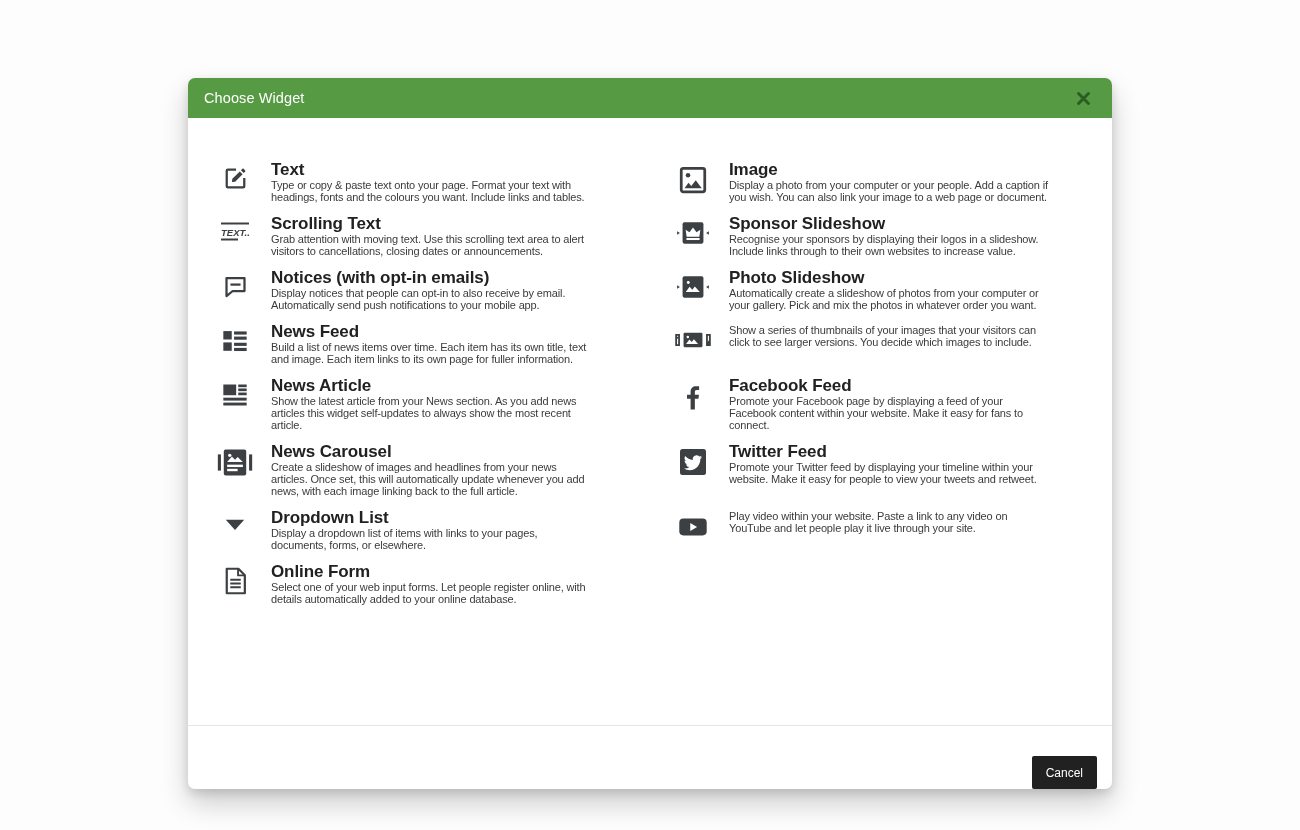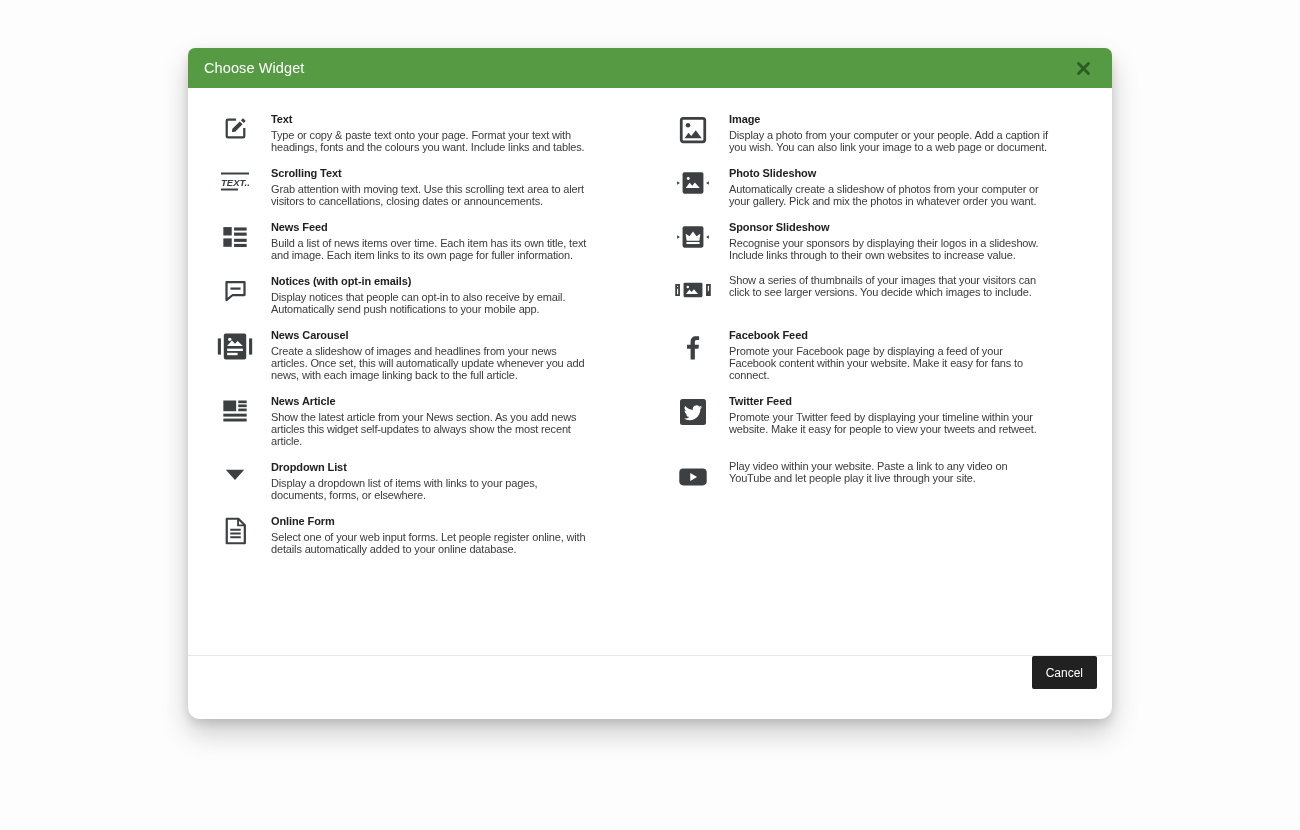--- a/index.html
+++ b/index.html
@@ -4,26 +4,27 @@
 <style>
   * { margin: 0; padding: 0; box-sizing: border-box; }
   html, body { width: 1300px; height: 830px; overflow: hidden; }
   body {
     background: #fdfdfd;
     font-family: "Liberation Sans", "DejaVu Sans", sans-serif;
     -webkit-font-smoothing: antialiased;
   }
   .modal {
     width: 924px;
-    margin: 48px auto 0 auto;
+    margin: 78px auto 0 auto;
     background: #ffffff;
-    border-radius: 12px;
+    border-radius: 7px;
     box-shadow: 0 14px 28px rgba(0,0,0,0.20), 0 4px 10px rgba(0,0,0,0.12);
     display: flex;
     flex-direction: column;
+    gap: 20px;
   }
   .modal-header {
     height: 40px;
     background: #579a44;
     border-radius: 7px 7px 0 0;
     display: flex;
     align-items: center;
     padding: 0 16px;
     flex: 0 0 auto;
   }
@@ -64,38 +65,38 @@
     align-items: flex-start;
     padding-top: 3px;
     color: #3c4043;
   }
   .w-icon svg { display: block; }
   .w-text {
     margin-left: 11px;
     max-width: 322px;
   }
   .w-title {
-    font-size: 11px;
+    font-size: 17px;
     font-weight: 700;
     color: #212121;
     line-height: 15px;
     margin-bottom: 2px;
     letter-spacing: -0.1px;
   }
   .w-desc {
     font-size: 11px;
     color: #3b3b3b;
     line-height: 12px;
     letter-spacing: -0.15px;
   }
   .modal-footer {
     border-top: 1px solid #e7e7e7;
     height: 64px;
     display: flex;
-    align-items: flex-start;
+    align-items: flex-end;
     justify-content: flex-end;
     padding-right: 15px;
     flex: 0 0 auto;
     border-radius: 0 0 7px 7px;
   }
   .cancel-btn {
     background: #212121;
     color: #ffffff;
     border: none;
     border-radius: 2px;
@@ -146,45 +147,62 @@
             </svg>
           </span>
     <span class="w-text">
       <div class="w-title">Scrolling Text</div>
       <div class="w-desc">Grab attention with moving text. Use this scrolling text area to alert visitors to cancellations, closing dates or announcements.</div>
     </span>
   </div>
 
   <div class="item">
     <span class="w-icon">
+            <svg width="27" height="27" viewBox="0 0 24 24">
+              <path fill="none" stroke="#3c4043" stroke-width="2" stroke-linejoin="round" d="M4 4.5h16v11.5H9.5L4 20.5z"></path>
+              <path stroke="#3c4043" stroke-width="2" d="M7.5 10.3h9" fill="none"></path>
+            </svg>
+          </span>
+    <span class="w-text">
+      <div class="w-title">Notices (with opt-in emails)</div>
+      <div class="w-desc">Display notices that people can opt-in to also receive by email. Automatically send push notifications to your mobile app.</div>
+    </span>
+  </div>
+
+  <div class="item">
+    <span class="w-icon">
             <svg width="28" height="28" viewBox="0 0 24 24" fill="#3c4043">
               <rect x="2" y="3.5" width="7.2" height="7.2"></rect>
               <rect x="11.2" y="3.8" width="10.8" height="2.7"></rect>
               <rect x="11.2" y="8.2" width="10.8" height="2.7"></rect>
               <rect x="2" y="13.2" width="7.2" height="7.2"></rect>
               <rect x="11.2" y="13.5" width="10.8" height="2.7"></rect>
               <rect x="11.2" y="17.9" width="10.8" height="2.7"></rect>
             </svg>
           </span>
     <span class="w-text">
       <div class="w-title">News Feed</div>
       <div class="w-desc">Build a list of news items over time. Each item has its own title, text and image. Each item links to its own page for fuller information.</div>
     </span>
   </div>
 
   <div class="item">
     <span class="w-icon">
-            <svg width="27" height="27" viewBox="0 0 24 24">
-              <path fill="none" stroke="#3c4043" stroke-width="2" stroke-linejoin="round" d="M4 4.5h16v11.5H9.5L4 20.5z"></path>
-              <path stroke="#3c4043" stroke-width="2" d="M7.5 10.3h9" fill="none"></path>
-            </svg>
-          </span>
-    <span class="w-text">
-      <div class="w-title">Notices (with opt-in emails)</div>
-      <div class="w-desc">Display notices that people can opt-in to also receive by email. Automatically send push notifications to your mobile app.</div>
+            <svg width="28" height="28" viewBox="0 0 24 24" fill="#3c4043">
+              <rect x="2" y="3" width="11" height="9.2"></rect>
+              <rect x="14.8" y="3" width="7.2" height="2.3"></rect>
+              <rect x="14.8" y="6.4" width="7.2" height="2.3"></rect>
+              <rect x="14.8" y="9.9" width="7.2" height="2.3"></rect>
+              <rect x="2" y="14.3" width="20" height="2.5"></rect>
+              <rect x="2" y="18.5" width="20" height="2.5"></rect>
+            </svg>
+          </span>
+    <span class="w-text">
+      <div class="w-title">News Article</div>
+      <div class="w-desc">Show the latest article from your News section. As you add news articles this widget self-updates to always show the most recent article.</div>
     </span>
   </div>
 
   <div class="item">
     <span class="w-icon">
             <svg width="36" height="31" viewBox="0 0 30 26">
               <rect x="0.6" y="6.2" width="2.6" height="13.6" fill="#3c4043"></rect>
               <rect x="26.8" y="6.2" width="2.6" height="13.6" fill="#3c4043"></rect>
               <rect x="5.6" y="2.2" width="18.8" height="21.6" rx="1.6" fill="#3c4043"></rect>
               <circle cx="10.6" cy="7" r="1.4" fill="#fff"></circle>
@@ -192,37 +210,20 @@
               <rect x="8.4" y="14.8" width="13.2" height="2" fill="#fff"></rect>
               <rect x="8.4" y="18.3" width="8.8" height="2" fill="#fff"></rect>
             </svg>
           </span>
     <span class="w-text">
       <div class="w-title">News Carousel</div>
       <div class="w-desc">Create a slideshow of images and headlines from your news articles. Once set, this will automatically update whenever you add news, with each image linking back to the full article.</div>
     </span>
   </div>
 
-  <div class="item">
-    <span class="w-icon">
-            <svg width="28" height="28" viewBox="0 0 24 24" fill="#3c4043">
-              <rect x="2" y="3" width="11" height="9.2"></rect>
-              <rect x="14.8" y="3" width="7.2" height="2.3"></rect>
-              <rect x="14.8" y="6.4" width="7.2" height="2.3"></rect>
-              <rect x="14.8" y="9.9" width="7.2" height="2.3"></rect>
-              <rect x="2" y="14.3" width="20" height="2.5"></rect>
-              <rect x="2" y="18.5" width="20" height="2.5"></rect>
-            </svg>
-          </span>
-    <span class="w-text">
-      <div class="w-title">News Article</div>
-      <div class="w-desc">Show the latest article from your News section. As you add news articles this widget self-updates to always show the most recent article.</div>
-    </span>
-  </div>
-
 
   <div class="item">
     <span class="w-icon">
             <svg width="26" height="22" viewBox="0 0 24 20">
               <path d="M3.5 6h17L12 15.5z" fill="#3c4043"></path>
             </svg>
           </span>
     <span class="w-text">
       <div class="w-title">Dropdown List</div>
       <div class="w-desc">Display a dropdown list of items with links to your pages, documents, forms, or elsewhere.</div>
@@ -247,52 +248,52 @@
     <span class="w-icon">
             <svg width="30" height="30" viewBox="0 0 24 24">
               <rect x="2.6" y="2.6" width="18.8" height="18.8" rx="1.6" fill="none" stroke="#3c4043" stroke-width="2.2"></rect>
               <circle cx="8" cy="8.2" r="1.8" fill="#3c4043"></circle>
               <path d="M5.2 18.6h13.8l-4.8-6.4-3.6 4.6-2.2-2.6z" fill="#3c4043"></path>
             </svg>
           </span>
     <span class="w-text">
       <div class="w-title">Image</div>
       <div class="w-desc">Display a photo from your computer or your people. Add a caption if you wish. You can also link your image to a web page or document.</div>
+    </span>
+  </div>
+
+  <div class="item">
+    <span class="w-icon">
+            <svg width="34" height="28" viewBox="0 0 30 24">
+              <path d="M1 10.4l2.4 1.6L1 13.6z" fill="#3c4043"></path>
+              <path d="M29 10.4l-2.4 1.6 2.4 1.6z" fill="#3c4043"></path>
+              <rect x="5.8" y="2.6" width="18.4" height="18.8" rx="1.6" fill="#3c4043"></rect>
+              <path d="M9.4 15.2l-.9-6 3.4 2.2L15 7.2l3.1 4.2 3.4-2.2-.9 6z" fill="#fff"></path>
+              <rect x="9.2" y="16.4" width="11.6" height="1.8" fill="#fff"></rect>
+            </svg>
+          </span>
+    <span class="w-text">
+      <div class="w-title">Sponsor Slideshow</div>
+      <div class="w-desc">Recognise your sponsors by displaying their logos in a slideshow. Include links through to their own websites to increase value.</div>
     </span>
   </div>
 
   <div class="item">
     <span class="w-icon">
             <svg width="34" height="28" viewBox="0 0 30 24">
               <path d="M1 10.4l2.4 1.6L1 13.6z" fill="#3c4043"></path>
               <path d="M29 10.4l-2.4 1.6 2.4 1.6z" fill="#3c4043"></path>
               <rect x="5.8" y="2.6" width="18.4" height="18.8" rx="1.6" fill="#3c4043"></rect>
               <circle cx="10.8" cy="8" r="1.3" fill="#fff"></circle>
               <path d="M8.6 16.4l3.4-4.6 2.4 2.6 2.2-2.8 4.4 4.8z" fill="#fff"></path>
             </svg>
           </span>
     <span class="w-text">
       <div class="w-title">Photo Slideshow</div>
       <div class="w-desc">Automatically create a slideshow of photos from your computer or your gallery. Pick and mix the photos in whatever order you want.</div>
-    </span>
-  </div>
-
-  <div class="item">
-    <span class="w-icon">
-            <svg width="34" height="28" viewBox="0 0 30 24">
-              <path d="M1 10.4l2.4 1.6L1 13.6z" fill="#3c4043"></path>
-              <path d="M29 10.4l-2.4 1.6 2.4 1.6z" fill="#3c4043"></path>
-              <rect x="5.8" y="2.6" width="18.4" height="18.8" rx="1.6" fill="#3c4043"></rect>
-              <path d="M9.4 15.2l-.9-6 3.4 2.2L15 7.2l3.1 4.2 3.4-2.2-.9 6z" fill="#fff"></path>
-              <rect x="9.2" y="16.4" width="11.6" height="1.8" fill="#fff"></rect>
-            </svg>
-          </span>
-    <span class="w-text">
-      <div class="w-title">Sponsor Slideshow</div>
-      <div class="w-desc">Recognise your sponsors by displaying their logos in a slideshow. Include links through to their own websites to increase value.</div>
     </span>
   </div>
 
   <div class="item">
     <span class="w-icon">
             <svg width="36" height="26" viewBox="0 0 32 22">
               <path fill="none" stroke="#3c4043" stroke-width="1.6" d="M1 6.4h2.6v9.2H1z"></path>
               <circle cx="2.4" cy="9" r="0.9" fill="#3c4043"></circle>
               <rect x="7.6" y="4.6" width="16.8" height="12.8" rx="1" fill="#3c4043"></rect>
               <circle cx="11.4" cy="8.4" r="1.1" fill="#fff"></circle>

